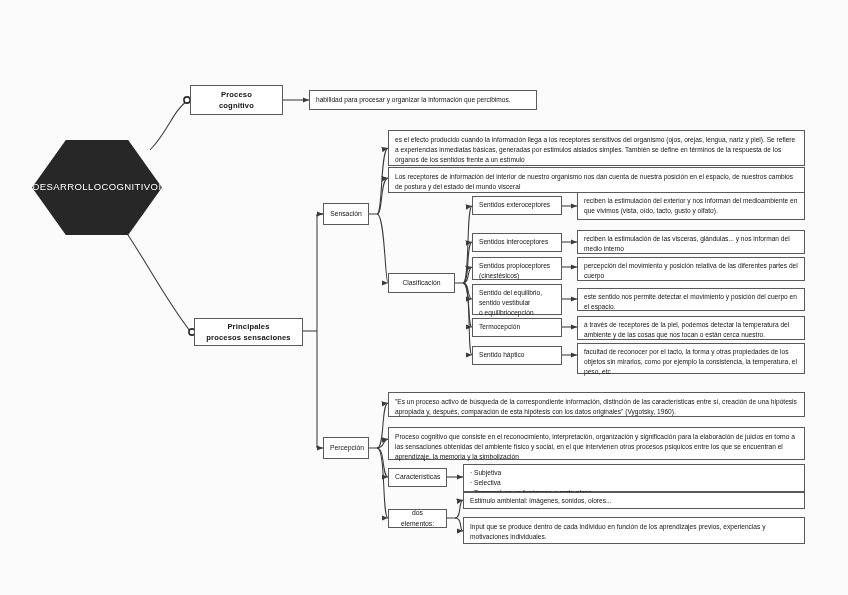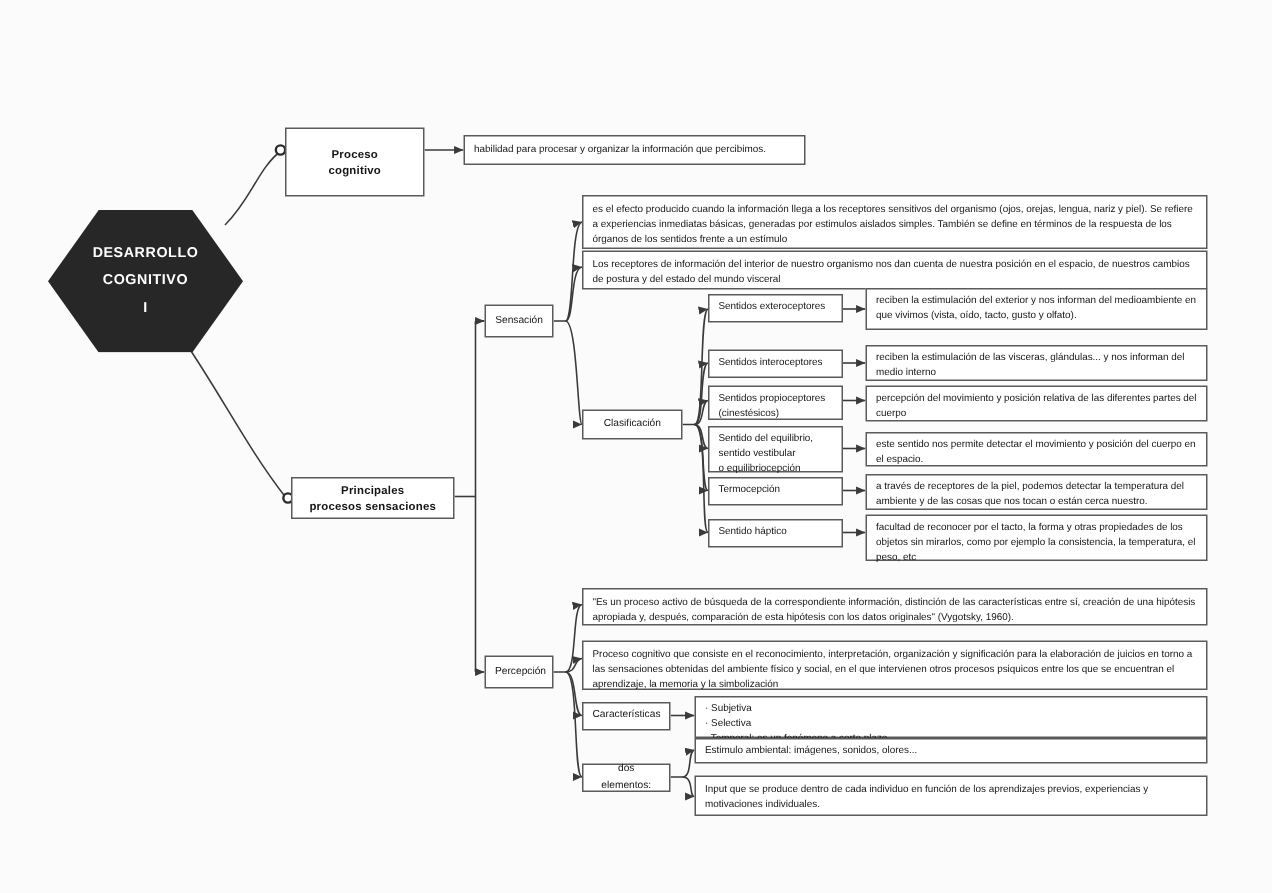--- a/index.html
+++ b/index.html
@@ -15,27 +15,27 @@
   #wires{position:absolute;left:0;top:0;width:848px;height:595px;pointer-events:none;}
 
   
   .hex{
     position:absolute;
     left:32px;top:140px;
     width:130px;height:95px;
     background:#272727;
     color:#ffffff;
     clip-path:polygon(26% 0%,74% 0%,100% 50%,74% 100%,26% 100%,0% 50%);
-    display:flex;flex-direction:column;
+    display:flex;flex-direction:row;
     align-items:center;justify-content:center;
     text-align:center;
     letter-spacing:.4px;
     font-size:9.5px;
     line-height:1.95;
-    font-weight:700;
+    font-weight:400;
   }
   .hex span{display:block;white-space:nowrap;}
 
   
   .box{
     position:absolute;
     box-sizing:border-box;
     background:#ffffff;
     border:1px solid #5a5a5a;
     display:flex;
@@ -111,21 +111,21 @@
       <circle cx="192" cy="332" r="3.1" fill="#ffffff" stroke="#2b2b2b" stroke-width="1.6"></circle>
     </g>
   </svg>
 
   <div class="hex">
     <span>DESARROLLO</span>
     <span>COGNITIVO</span>
     <span>I</span>
   </div>
 
-  <div class="box center bold" style="left:190px;top:85px;width:93px;height:46px;">
+  <div class="box center bold" style="left:190px;top:85px;width:93px;height:30px;">
     <span class="txt">Proceso
 cognitivo</span>
   </div>
   <div class="box" style="left:309px;top:90px;width:228px;height:20px;">
     <span class="txt">habilidad para procesar y organizar la información que percibimos.</span>
   </div>
 
   <div class="box center bold" style="left:194px;top:318px;width:109px;height:28px;">
     <span class="txt">Principales
 procesos sensaciones</span>

